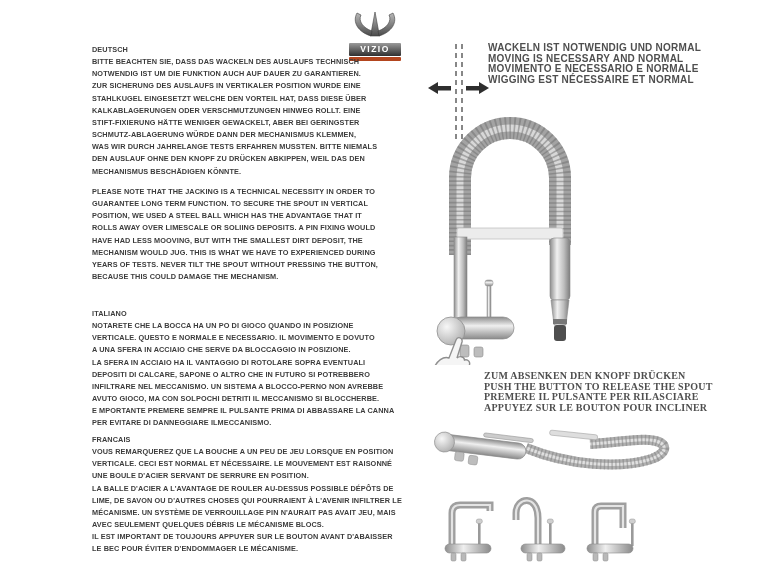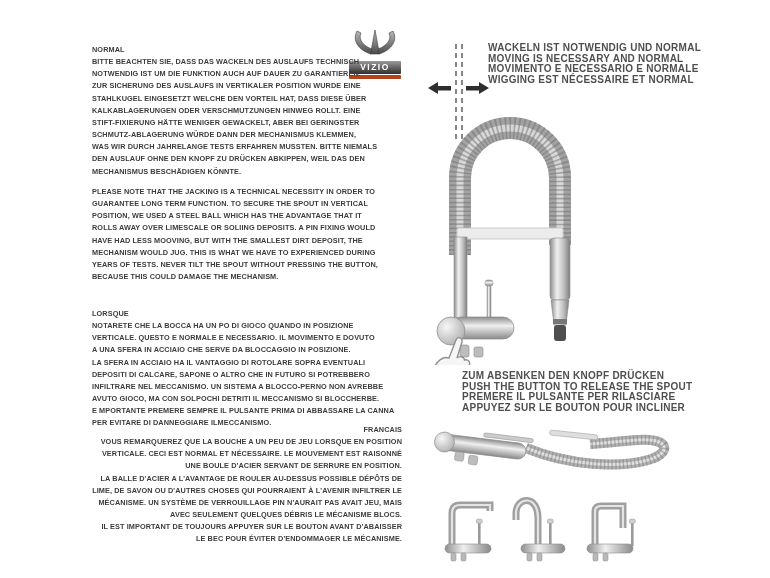--- a/index.html
+++ b/index.html
@@ -10,31 +10,31 @@
   .multiline { white-space:pre-line; }
   
   .lang-section {
     position:absolute; left:92px; width:310px;
     color:#3c3c3c; font-size:7.3px; line-height:12.15px;
     font-weight:600; letter-spacing:.1px;
   }
   .sec-de { top:44px; }
   .sec-en { top:186px; }
   .sec-it { top:308px; }
-  .sec-fr { top:424px;text-align:right; }
+  .sec-fr { top:434px; }
   .lang-heading { font-weight:600; }
   
   .note {
     position:absolute; color:#4f4f4f; font-weight:700;
     font-size:10px; line-height:10.6px; letter-spacing:.25px;
   }
   .wiggle-note { left:488px; top:43px; }
-  .push-note  { left:462px; top:371px; }
+  .push-note  { left:484px; top:371px;font-family:Liberation Serif, serif; }
   
-  .logo { position:absolute; left:349px; top:29px; width:52px; }
+  .logo { position:absolute; left:349px; top:11px; width:52px; }
   .logo-plate {
     background:linear-gradient(#9a9a9a,#2f2f2f);
     color:#ffffff; font-size:8.5px; font-weight:700; letter-spacing:1.5px;
     text-align:center; padding:1px 0 2px 0; border-radius:1px;
   }
   .logo-bar { height:4px; margin-top:1px; border-radius:1px; }
   .abs { position:absolute; }
 </style>
 </head>
 <body>
@@ -51,21 +51,21 @@
       </defs>
       <path d="M26 1 L30.5 25 L21.5 25 Z" fill="url(#emg)" stroke="#3d3d3d" stroke-width="0.6"></path>
       <path d="M8 2 C3 11 9 21 22 25 L23 20 C14 17 9 10 12 4 Z" fill="url(#emg)" stroke="#3d3d3d" stroke-width="0.6"></path>
       <path d="M44 2 C49 11 43 21 30 25 L29 20 C38 17 43 10 40 4 Z" fill="url(#emg)" stroke="#3d3d3d" stroke-width="0.6"></path>
     </svg>
     <div class="logo-plate">VIZIO</div>
     <div class="logo-bar" id="logo-bar" style="background: rgb(179, 69, 30);"></div>
   </div>
 
   <div class="lang-section sec-de">
-    <div class="lang-heading">NORMAL</div>
+    <div class="lang-heading">DEUTSCH</div>
     <div class="multiline">BITTE BEACHTEN SIE, DASS DAS WACKELN DES AUSLAUFS TECHNISCH
 NOTWENDIG IST UM DIE FUNKTION AUCH AUF DAUER ZU GARANTIEREN.
 ZUR SICHERUNG DES AUSLAUFS IN VERTIKALER POSITION WURDE EINE
 STAHLKUGEL EINGESETZT WELCHE DEN VORTEIL HAT, DASS DIESE ÜBER
 KALKABLAGERUNGEN ODER VERSCHMUTZUNGEN HINWEG ROLLT. EINE
 STIFT-FIXIERUNG HÄTTE WENIGER GEWACKELT, ABER BEI GERINGSTER
 SCHMUTZ-ABLAGERUNG WÜRDE DANN DER MECHANISMUS KLEMMEN,
 WAS WIR DURCH JAHRELANGE TESTS ERFAHREN MUSSTEN. BITTE NIEMALS
 DEN AUSLAUF OHNE DEN KNOPF ZU DRÜCKEN ABKIPPEN, WEIL DAS DEN
 MECHANISMUS BESCHÄDIGEN KÖNNTE.</div>
@@ -74,21 +74,21 @@
     <div class="multiline">PLEASE NOTE THAT THE JACKING IS A TECHNICAL NECESSITY IN ORDER TO
 GUARANTEE LONG TERM FUNCTION. TO SECURE THE SPOUT IN VERTICAL
 POSITION, WE USED A STEEL BALL WHICH HAS THE ADVANTAGE THAT IT
 ROLLS AWAY OVER LIMESCALE OR SOLIING DEPOSITS. A PIN FIXING WOULD
 HAVE HAD LESS MOOVING, BUT WITH THE SMALLEST DIRT DEPOSIT, THE
 MECHANISM WOULD JUG. THIS IS WHAT WE HAVE TO EXPERIENCED DURING
 YEARS OF TESTS. NEVER TILT THE SPOUT WITHOUT PRESSING THE BUTTON,
 BECAUSE THIS COULD DAMAGE THE MECHANISM.</div>
   </div>
   <div class="lang-section sec-it">
-    <div class="lang-heading">LORSQUE</div>
+    <div class="lang-heading">ITALIANO</div>
     <div class="multiline">NOTARETE CHE LA BOCCA HA UN PO DI GIOCO QUANDO IN POSIZIONE
 VERTICALE. QUESTO E NORMALE E NECESSARIO. IL MOVIMENTO  E DOVUTO
 A UNA SFERA IN ACCIAIO CHE SERVE DA BLOCCAGGIO IN POSIZIONE.
 LA SFERA IN ACCIAIO HA IL VANTAGGIO DI ROTOLARE SOPRA EVENTUALI
 DEPOSITI DI CALCARE, SAPONE O ALTRO CHE IN FUTURO SI POTREBBERO
 INFILTRARE NEL MECCANISMO.  UN SISTEMA A BLOCCO-PERNO NON AVREBBE
 AVUTO GIOCO, MA CON SOLPOCHI DETRITI IL MECCANISMO SI BLOCCHERBE.
 E MPORTANTE PREMERE SEMPRE IL PULSANTE PRIMA DI ABBASSARE LA CANNA
 PER EVITARE DI DANNEGGIARE ILMECCANISMO.</div>
   </div>

